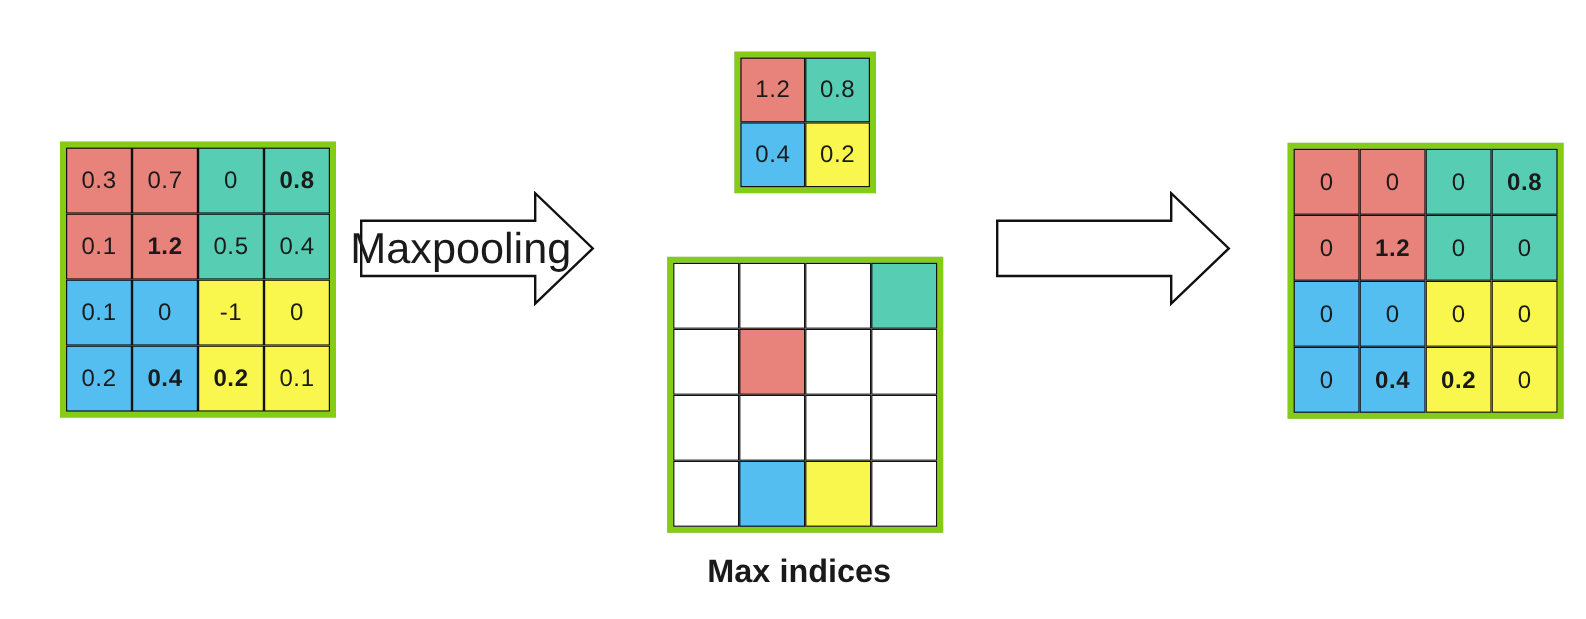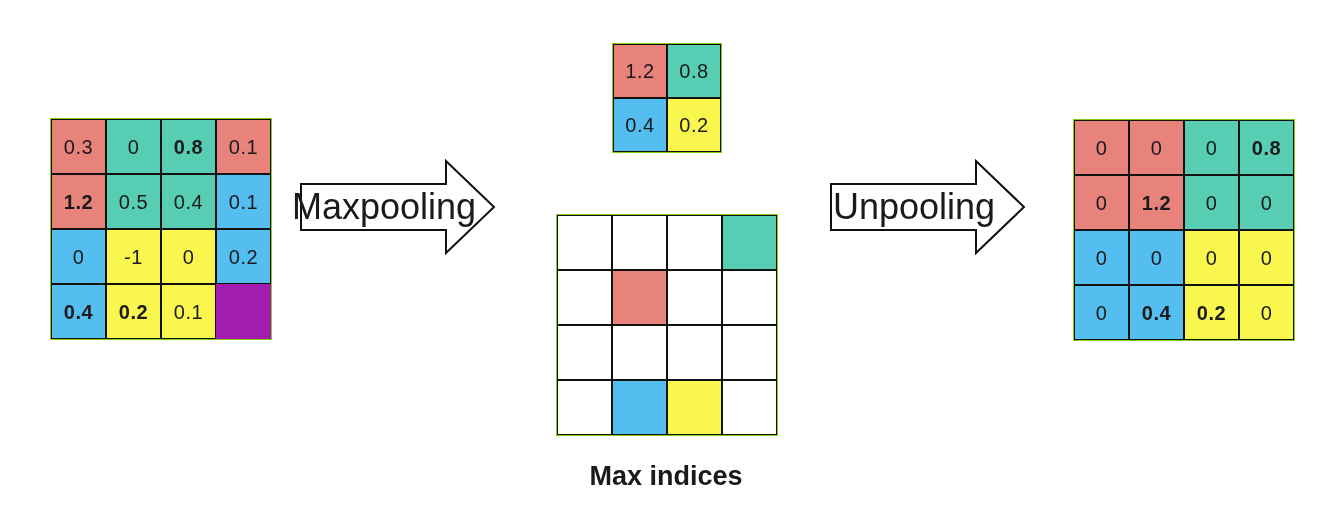--- a/index.html
+++ b/index.html
@@ -9,22 +9,22 @@
     font-family: "Liberation Sans", sans-serif;
     color: #1a1a1a;
     position: relative;
     overflow: hidden;
   }
   .stage { position: absolute; inset: 0; }
 
   .matrix {
     position: absolute;
     display: grid;
-    border: 1px solid #84cc16;
-    background: #a21caf;
+    border: 5px solid #84cc16;
+    background: #c4b5fd;
   }
   .matrix.m4 { grid-template-columns: repeat(4, 55px); grid-template-rows: repeat(4, 55px); }
   .matrix.m2 { grid-template-columns: repeat(2, 54px); grid-template-rows: repeat(2, 54px); }
 
   .cell {
     border: 1px solid #111;
     display: flex; align-items: center; justify-content: center;
     font-size: 20px; line-height: 1;
     background: #ffffff;
     letter-spacing: 0.5px;
@@ -65,20 +65,21 @@
     font-weight: bold;
   }
 </style>
 </head>
 <body>
 
 <div class="stage">
 
   <div class="matrix m4" id="input-matrix">
     <div class="cell" data-color="red" data-bold="false">0.3</div>
+    <div class="cell" data-color="red" data-bold="false">0.7</div>
     <div class="cell" data-color="teal" data-bold="false">0</div>
     <div class="cell" data-color="teal" data-bold="true">0.8</div>
     <div class="cell" data-color="red" data-bold="false">0.1</div>
     <div class="cell" data-color="red" data-bold="true">1.2</div>
     <div class="cell" data-color="teal" data-bold="false">0.5</div>
     <div class="cell" data-color="teal" data-bold="false">0.4</div>
     <div class="cell" data-color="blue" data-bold="false">0.1</div>
     <div class="cell" data-color="blue" data-bold="false">0</div>
     <div class="cell" data-color="yellow" data-bold="false">-1</div>
     <div class="cell" data-color="yellow" data-bold="false">0</div>
@@ -120,21 +121,20 @@
     <div class="cell" data-color="yellow" data-bold="false"></div>
     <div class="cell" data-color="white" data-bold="false"></div>
   </div>
 
   <div class="caption">Max indices</div>
 
   <div class="arrow" id="unpool-arrow">
     <svg viewBox="0 0 196 96">
       <polygon points="1,25 146,25 146,2 194,48 146,94 146,71 1,71" fill="#ffffff" stroke="#111111" stroke-width="2"></polygon>
     </svg>
-    <div class="arrow-label">Unpooling</div>
   </div>
 
   <div class="matrix m4" id="output-matrix">
     <div class="cell" data-color="red" data-bold="false">0</div>
     <div class="cell" data-color="red" data-bold="false">0</div>
     <div class="cell" data-color="teal" data-bold="false">0</div>
     <div class="cell" data-color="teal" data-bold="true">0.8</div>
     <div class="cell" data-color="red" data-bold="false">0</div>
     <div class="cell" data-color="red" data-bold="true">1.2</div>
     <div class="cell" data-color="teal" data-bold="false">0</div>

